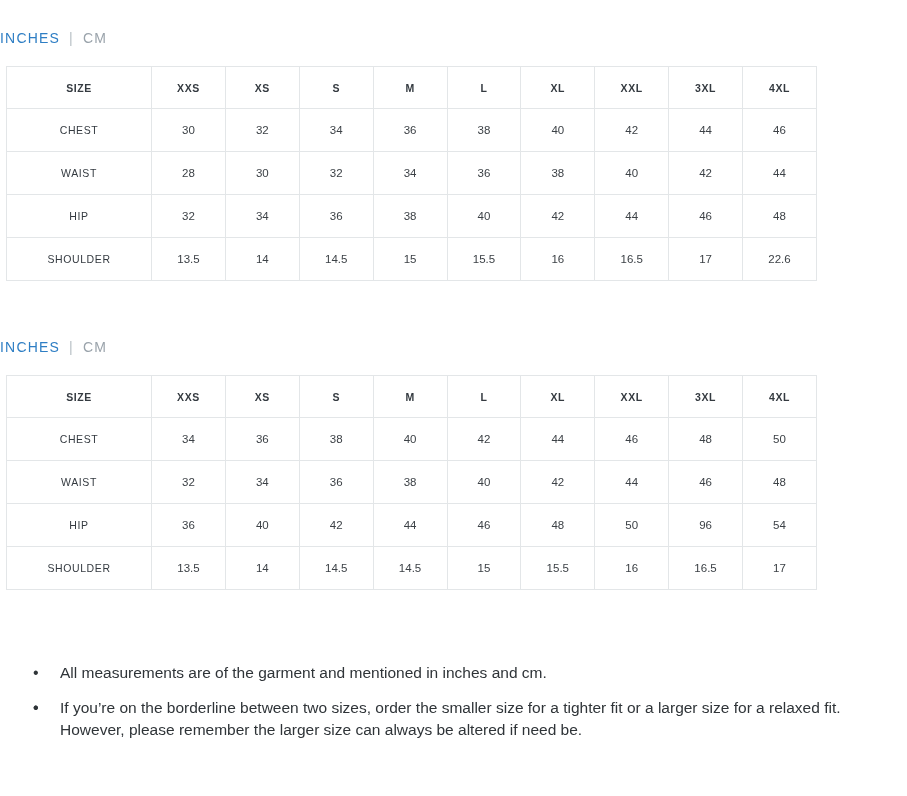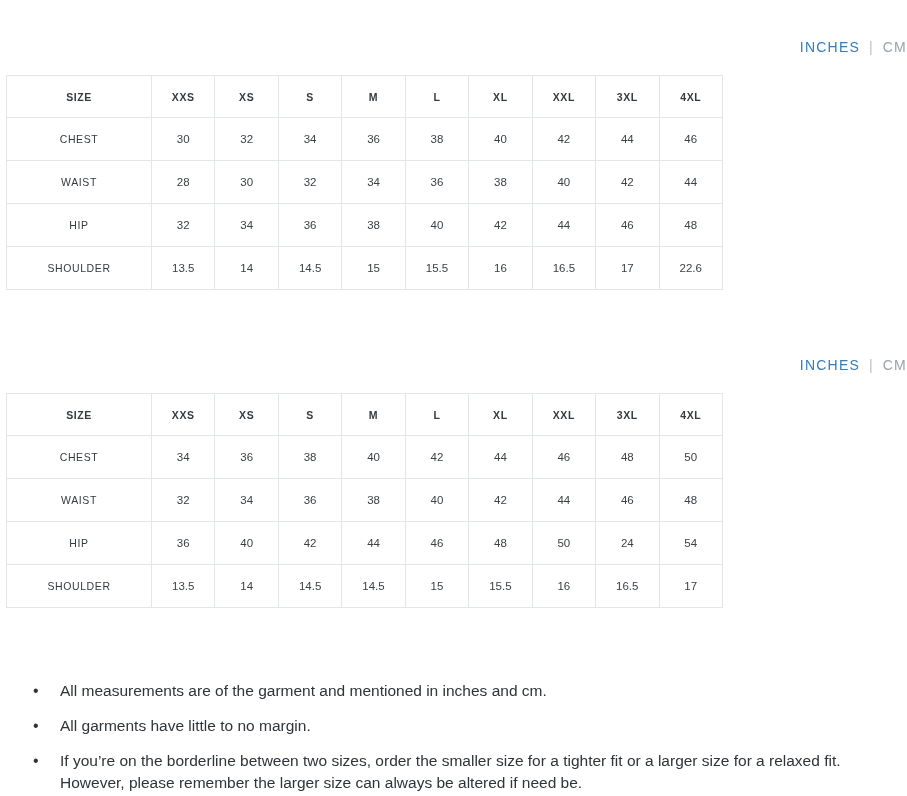--- a/index.html
+++ b/index.html
@@ -19,43 +19,43 @@
     position: relative;
   }
   .section-title {
     text-align: center;
     font-size: 13.5px;
     font-weight: bold;
     color: #1f1f1f;
     letter-spacing: 0.2px;
   }
   .unit-toggle {
-    text-align: right;
+    text-align: left;
     font-size: 14px;
     letter-spacing: 1.2px;
-    margin-top: 25px;
+    margin-top: 16px;
   }
   .unit-toggle .unit {
     display: inline-block;
     cursor: pointer;
   }
   .unit-active {
     color: #2e7ec4;
   }
   .unit-inactive {
     color: #9aa3ab;
   }
   .unit-sep {
     color: #b9c0c6;
     display: inline-block;
     padding: 0 9px;
   }
   table.size-table {
     border-collapse: collapse;
-    width: 717px;
+    width: 811px;
     margin: 0 6px;
     table-layout: fixed;
   }
   table.size-table td,
   table.size-table th {
     border: 1px solid #e3e6e8;
     text-align: center;
     font-size: 11px;
     color: #343a40;
     font-weight: normal;
@@ -233,21 +233,21 @@
         </tr>
         <tr>
           <td class="row-label">HIP</td>
           <td class="val">36</td>
           <td class="val">40</td>
           <td class="val">42</td>
           <td class="val">44</td>
           <td class="val">46</td>
           <td class="val">48</td>
           <td class="val">50</td>
-          <td class="val">24</td>
+          <td class="val">96</td>
           <td class="val">54</td>
         </tr>
         <tr>
           <td class="row-label">SHOULDER</td>
           <td class="val">13.5</td>
           <td class="val">14</td>
           <td class="val">14.5</td>
           <td class="val">14.5</td>
           <td class="val">15</td>
           <td class="val">15.5</td>
@@ -262,21 +262,20 @@
   <div class="spacer-4"></div>
   <div class="spacer-3"></div>
 
   <ul class="notes">
     <li>
       <span class="bullet">•</span>
       <span>All measurements are of the garment and mentioned in inches and cm.</span>
     </li>
     <li>
       <span class="bullet">•</span>
-      <span>All garments have little to no margin.</span>
     </li>
     <li>
       <span class="bullet">•</span>
       <span>If you’re on the borderline between two sizes, order the smaller size for a tighter fit or a larger size for a relaxed fit. However, please remember the larger size can always be altered if need be.</span>
     </li>
 
   </ul>
 
 </div>
 

